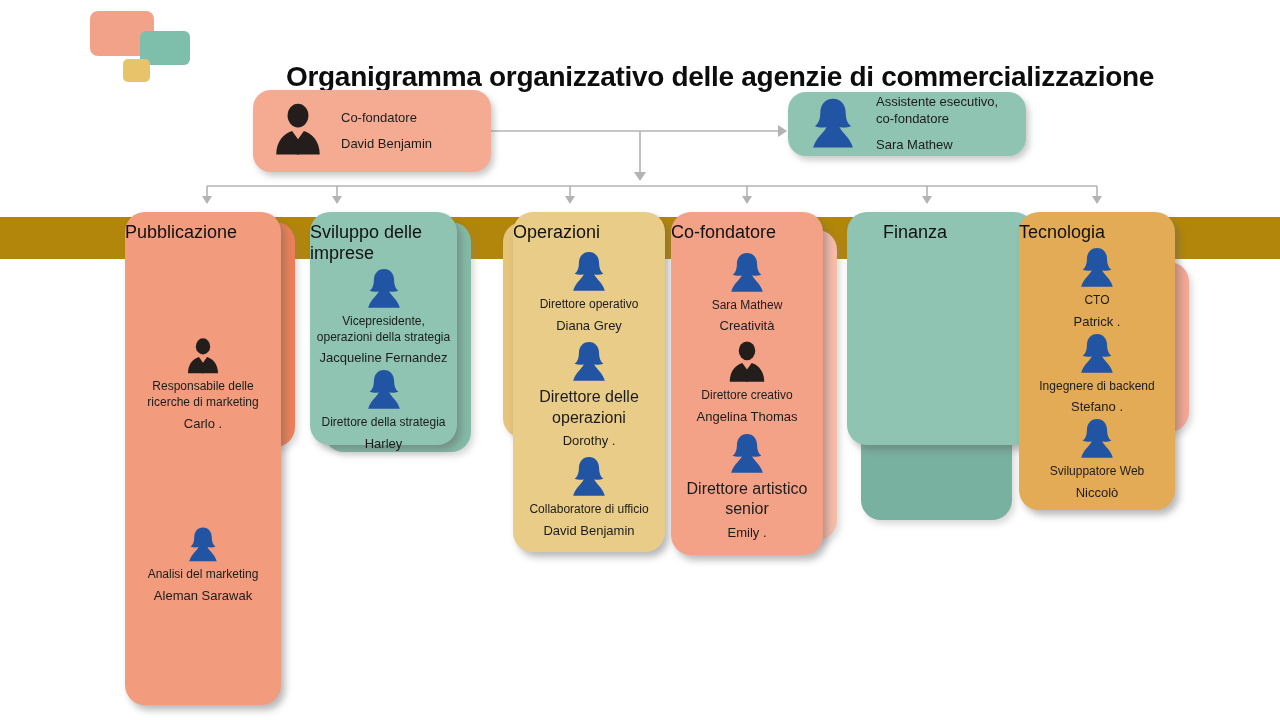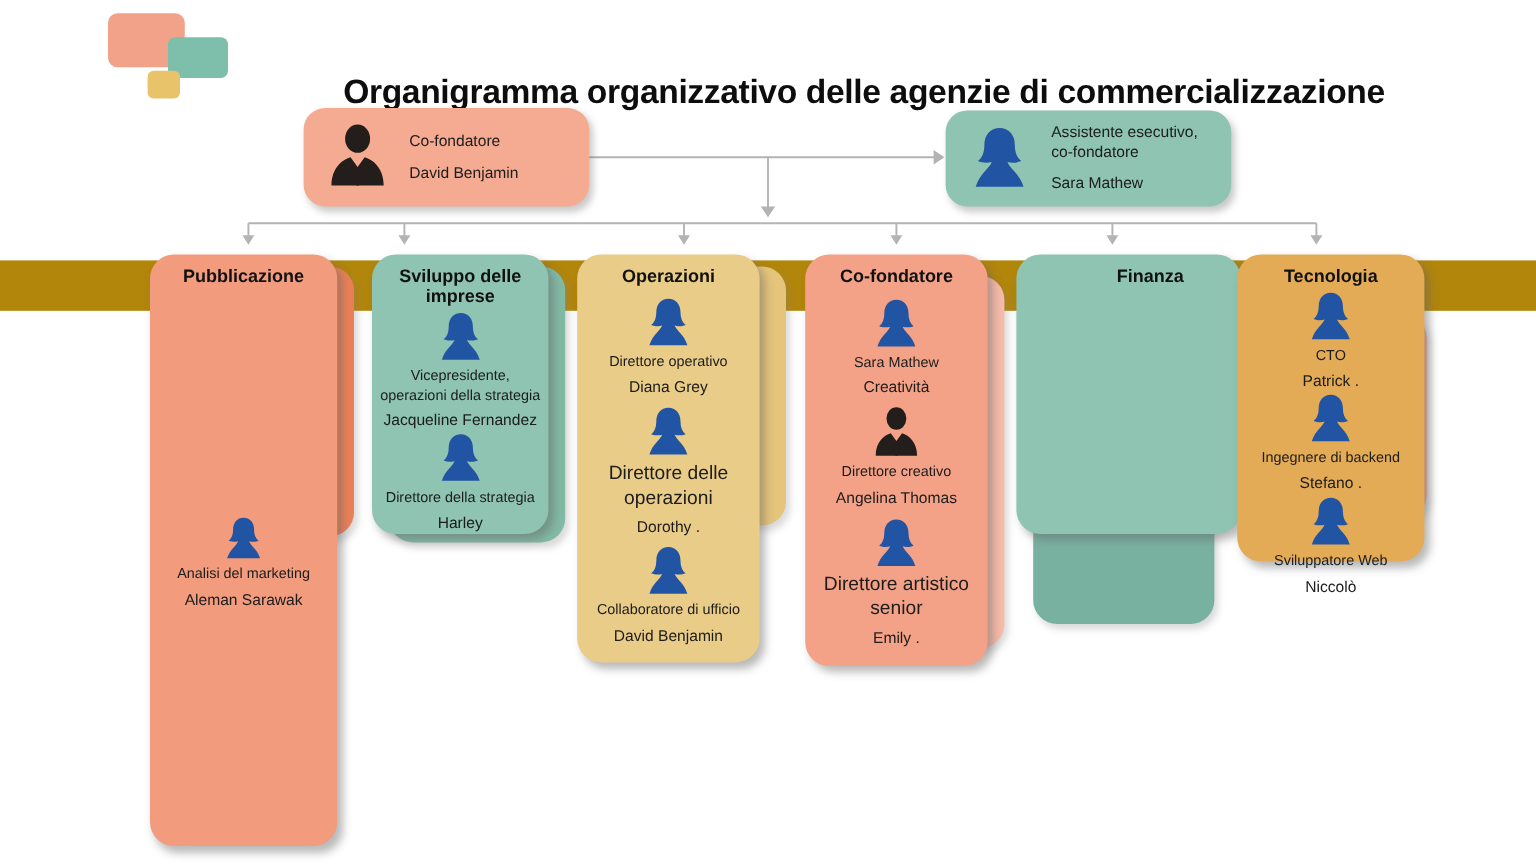--- a/index.html
+++ b/index.html
@@ -22,21 +22,21 @@
   
   #band{position:absolute;left:0;top:217px;width:1280px;height:42px;z-index:1;}
 
   
   #connectors{position:absolute;left:0;top:0;z-index:0;}
 
   
   .behind-card{position:absolute;border-radius:20px;z-index:2;box-shadow:3px 4px 6px rgba(130,130,130,.3);}
   .org-card{position:absolute;border-radius:20px;z-index:3;display:flex;flex-direction:column;
     box-shadow:4px 5px 7px rgba(100,100,100,.45);}
-  .col-header{margin-top:10px;text-align:center;font-size:15px;font-weight:bold;color:#111;}
+  .col-header{margin-top:10px;text-align:left;font-size:18px;font-weight:normal;color:#111;}
   .entries{flex:1;display:flex;flex-direction:column;justify-content:space-evenly;padding:2px 4px 8px 4px;}
   .entry{display:flex;flex-direction:column;align-items:center;text-align:center;color:#1c1c1c;}
   .entry .person-icon{width:46px;height:46px;}
   .compact .entry .person-icon{width:40px;height:40px;}
   .entry .role{font-size:12px;line-height:1.3;white-space:pre-line;margin-top:2px;}
   .entry.small .role{font-size:16px;}
   .entry .name{font-size:13px;line-height:1.3;margin-top:5px;white-space:pre-line;}
 </style>
 </head>
 <body>
@@ -78,35 +78,43 @@
   <div id="nodes-root">
       <div class="top-node" style="left: 253px; top: 90px; width: 238px; height: 82px; background: rgb(245, 171, 146);">
         <svg class="person-icon" viewBox="0 0 64 64" fill="#231e1b">
           <use href="#icon-male"></use>
         </svg>
         <div class="tn-text">
           <div class="role">Co-fondatore</div>
           <div class="name">David Benjamin</div>
         </div>
       </div>
-      <div class="top-node" style="left: 788px; top: 92px; width: 238px; height: 80px; background: rgb(142, 196, 177);">
+      <div class="top-node" style="left: 788px; top: 92px; width: 238px; height: 64px; background: rgb(142, 196, 177);">
         <svg class="person-icon" viewBox="0 0 64 64" fill="#2254a4">
           <use href="#icon-female"></use>
         </svg>
         <div class="tn-text">
           <div class="role">Assistente esecutivo,
 co-fondatore</div>
           <div class="name">Sara Mathew</div>
         </div>
       </div>
       <div class="behind-card" style="left: 139px; top: 222px; width: 156px; height: 225px; background: rgb(235, 128, 88);"></div>
       <div class="org-card compact" style="left: 125px; top: 212px; width: 156px; height: 493px; background: rgb(242, 155, 125);">
         <div class="col-header">Pubblicazione</div>
         <div class="entries">
           <div class="entry">
+            <svg class="person-icon" viewBox="0 0 64 64" fill="#231e1b">
+              <use href="#icon-male"></use>
+            </svg>
+            <div class="role">Responsabile delle
+ricerche di marketing</div>
+            <div class="name">Carlo .</div>
+          </div>
+          <div class="entry">
             <svg class="person-icon" viewBox="0 0 64 64" fill="#2254a4">
               <use href="#icon-female"></use>
             </svg>
             <div class="role">Analisi del marketing</div>
             <div class="name">Aleman Sarawak</div>
           </div>
         </div>
       </div>
       <div class="behind-card" style="left: 324px; top: 222px; width: 147px; height: 230px; background: rgb(131, 186, 166);"></div>
       <div class="org-card" style="left: 310px; top: 212px; width: 147px; height: 233px; background: rgb(142, 196, 177);">
@@ -123,21 +131,21 @@
           <div class="entry">
             <svg class="person-icon" viewBox="0 0 64 64" fill="#2254a4">
               <use href="#icon-female"></use>
             </svg>
             <div class="role">Direttore della strategia</div>
             <div class="name">Harley</div>
           </div>
         </div>
       </div>
       <div class="behind-card" style="left: 503px; top: 222px; width: 152px; height: 216px; background: rgb(229, 197, 124);"></div>
-      <div class="org-card" style="left: 481px; top: 212px; width: 152px; height: 340px; background: rgb(233, 204, 135);">
+      <div class="org-card" style="left: 513px; top: 212px; width: 152px; height: 340px; background: rgb(233, 204, 135);">
         <div class="col-header">Operazioni</div>
         <div class="entries">
           <div class="entry">
             <svg class="person-icon" viewBox="0 0 64 64" fill="#2254a4">
               <use href="#icon-female"></use>
             </svg>
             <div class="role">Direttore operativo</div>
             <div class="name">Diana Grey</div>
           </div>
           <div class="entry small">
@@ -181,21 +189,21 @@
             <div class="role">Direttore artistico senior</div>
             <div class="name">Emily .</div>
           </div>
         </div>
       </div>
       <div class="behind-card" style="left: 861px; top: 230px; width: 151px; height: 290px; background: rgb(121, 177, 160);"></div>
       <div class="org-card" style="left: 847px; top: 212px; width: 151px; height: 233px; background: rgb(142, 196, 177); padding-left: 36px;">
         <div class="col-header">Finanza</div>
       </div>
       <div class="behind-card" style="left: 1033px; top: 262px; width: 156px; height: 170px; background: rgb(244, 166, 146);"></div>
-      <div class="org-card" style="left: 1019px; top: 212px; width: 156px; height: 256px; background: rgb(227, 171, 86); margin-left: 12px;">
+      <div class="org-card" style="left: 1019px; top: 212px; width: 156px; height: 298px; background: rgb(227, 171, 86);">
         <div class="col-header">Tecnologia</div>
         <div class="entries">
           <div class="entry">
             <svg class="person-icon" viewBox="0 0 64 64" fill="#2254a4">
               <use href="#icon-female"></use>
             </svg>
             <div class="role">CTO</div>
             <div class="name">Patrick .</div>
           </div>
           <div class="entry">

